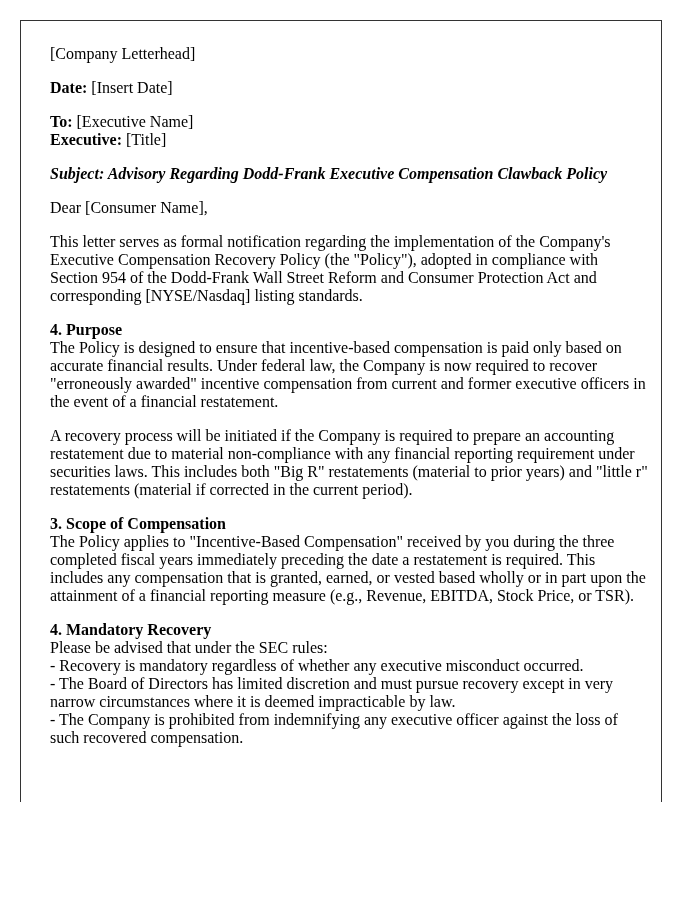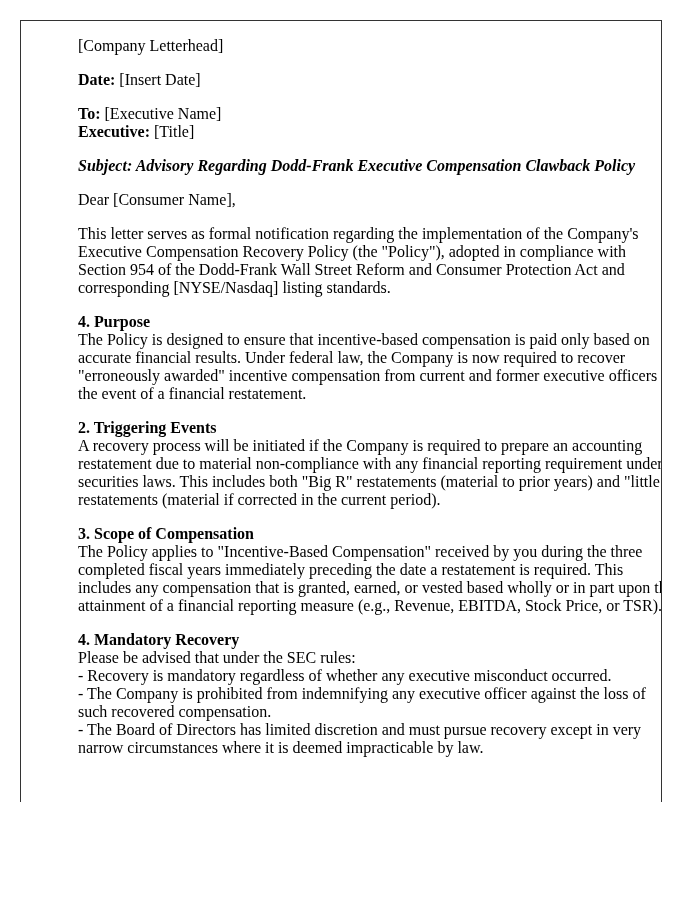--- a/index.html
+++ b/index.html
@@ -23,23 +23,22 @@
       width: 640px;
       height: 781px;
       border: 1px solid #333333;
       border-bottom: none;
       box-sizing: content-box;
       overflow: hidden;
     }
     .content {
       position: absolute;
       left: 29px;
-      top: 16px;
+      top: 24px;
       width: 600px;
-      margin-left: 28px;
     }
     p {
       margin: 0 0 16px 0;
     }
     .label {
       font-weight: bold;
       text-align: right;
     }
     .subject {
       font-weight: bold;
@@ -75,31 +74,30 @@
     <p>Dear [Consumer Name],</p>
 
     <p>This letter serves as formal notification regarding the implementation of the Company's Executive Compensation Recovery Policy (the "Policy"), adopted in compliance with Section 954 of the Dodd-Frank Wall Street Reform and Consumer Protection Act and corresponding [NYSE/Nasdaq] listing standards.</p>
 
     <p>
       <span class="section-title">4. Purpose</span>
       <span>The Policy is designed to ensure that incentive-based compensation is paid only based on accurate financial results. Under federal law, the Company is now required to recover "erroneously awarded" incentive compensation from current and former executive officers in the event of a financial restatement.</span>
     </p>
 
     <p>
-      <span class="section-title">2. Triggering Events</span>
       <span>A recovery process will be initiated if the Company is required to prepare an accounting restatement due to material non-compliance with any financial reporting requirement under securities laws. This includes both "Big R" restatements (material to prior years) and "little r" restatements (material if corrected in the current period).</span>
     </p>
 
     <p>
       <span class="section-title">3. Scope of Compensation</span>
       <span>The Policy applies to "Incentive-Based Compensation" received by you during the three completed fiscal years immediately preceding the date a restatement is required. This includes any compensation that is granted, earned, or vested based wholly or in part upon the attainment of a financial reporting measure (e.g., Revenue, EBITDA, Stock Price, or TSR).</span>
     </p>
 
     <p>
       <span class="section-title">4. Mandatory Recovery</span>
       <span class="line">Please be advised that under the SEC rules:</span>
       <span class="line">- Recovery is mandatory regardless of whether any executive misconduct occurred.</span>
+      <span class="line">- The Board of Directors has limited discretion and must pursue recovery except in very narrow circumstances where it is deemed impracticable by law.</span>
       <span class="line">- The Company is prohibited from indemnifying any executive officer against the loss of such recovered compensation.</span>
-      <span class="line">- The Board of Directors has limited discretion and must pursue recovery except in very narrow circumstances where it is deemed impracticable by law.</span>
     </p>
 
   </div>
 </div>
 
 </body></html>

